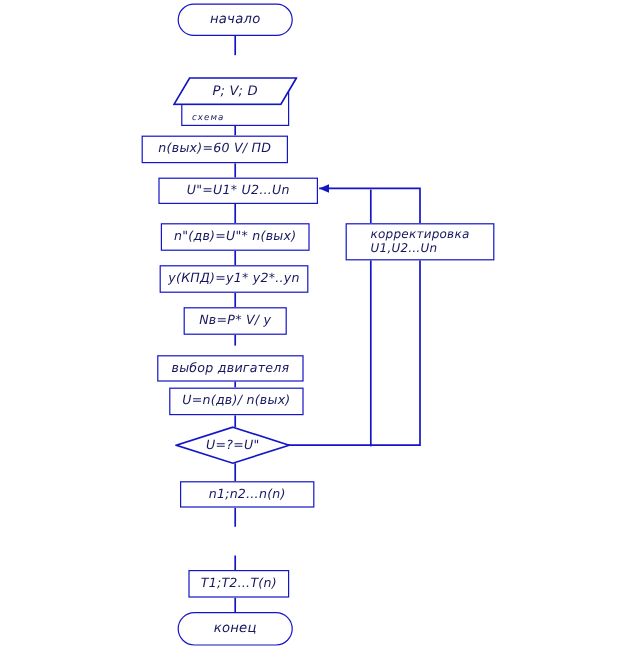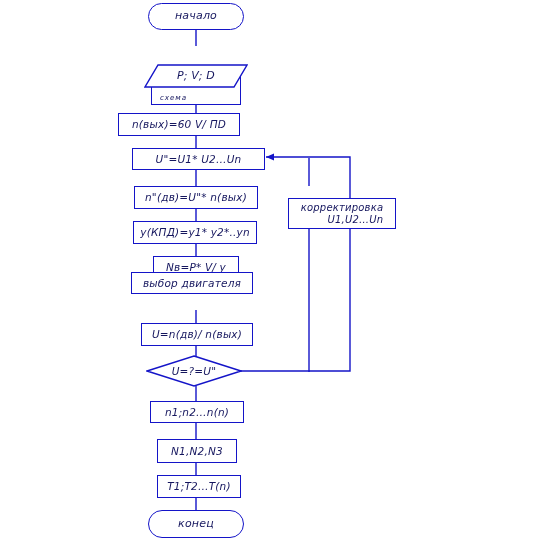--- a/index.html
+++ b/index.html
@@ -9,21 +9,21 @@
     position:relative;overflow:hidden;
   }
   #chart{position:absolute;left:0;top:0;width:533px;height:549px;}
 
   .node{
     position:absolute;
     box-sizing:border-box;
     display:flex;
     align-items:center;
     justify-content:center;
-    text-align:right;
+    text-align:left;
     color:#15165e;
     font-style:italic;
     font-family:"DejaVu Sans", sans-serif;
     line-height:1.15;
     white-space:pre-line;
     letter-spacing:0.2px;
   }
   .proc{
     border:1.3px solid #1414c8;
     background:#ffffff;
@@ -134,47 +134,44 @@
   </div>
 
   <div class="node proc" style="left:133px;top:221px;width:124px;height:23px;">
     <span>y(КПД)=y1* y2*..yn</span>
   </div>
 
   <div class="node proc" style="left:153px;top:256px;width:86px;height:23px;">
     <span>Nв=P* V/ y</span>
   </div>
 
-  <div class="node proc" style="left:131px;top:272px;width:122px;height:22px;">
+  <div class="node proc" style="left:131px;top:296px;width:122px;height:22px;">
     <span>выбор двигателя</span>
   </div>
 
   <div class="node proc" style="left:141px;top:323px;width:112px;height:23px;">
     <span>U=n(дв)/ n(вых)</span>
   </div>
 
   <div class="node dia" style="left:146px;top:355px;width:96px;height:32px;">
     <svg class="dia-svg" viewBox="0 0 96 32" preserveAspectRatio="none">
       <polygon points="48,1 95,16 48,31 1,16" fill="#ffffff" stroke="#1414c8" stroke-width="1.4"></polygon>
     </svg>
     <span class="dlabel">U=?=U"</span>
   </div>
 
-  <div class="node proc" style="left:288px;top:198px;width:108px;height:31px;font-size:10px;">
+  <div class="node proc" style="left:288px;top:186px;width:124px;height:31px;font-size:10px;">
     <span>корректировка
 U1,U2…Un</span>
   </div>
 
-  <div class="node proc" style="left:150px;top:401px;width:94px;height:22px;">
+  <div class="node proc" style="left:150px;top:401px;width:112px;height:22px;">
     <span>n1;n2…n(n)</span>
   </div>
 
-  <div class="node proc" style="left:157px;top:439px;width:80px;height:24px;">
-    <span>N1,N2,N3</span>
-  </div>
 
   <div class="node proc" style="left:157px;top:475px;width:84px;height:23px;">
     <span>T1;T2…T(n)</span>
   </div>
 
   <div class="node term" style="left:148px;top:510px;width:96px;height:28px;font-style:italic;">
     <span>конец</span>
   </div>
 
 </div>

